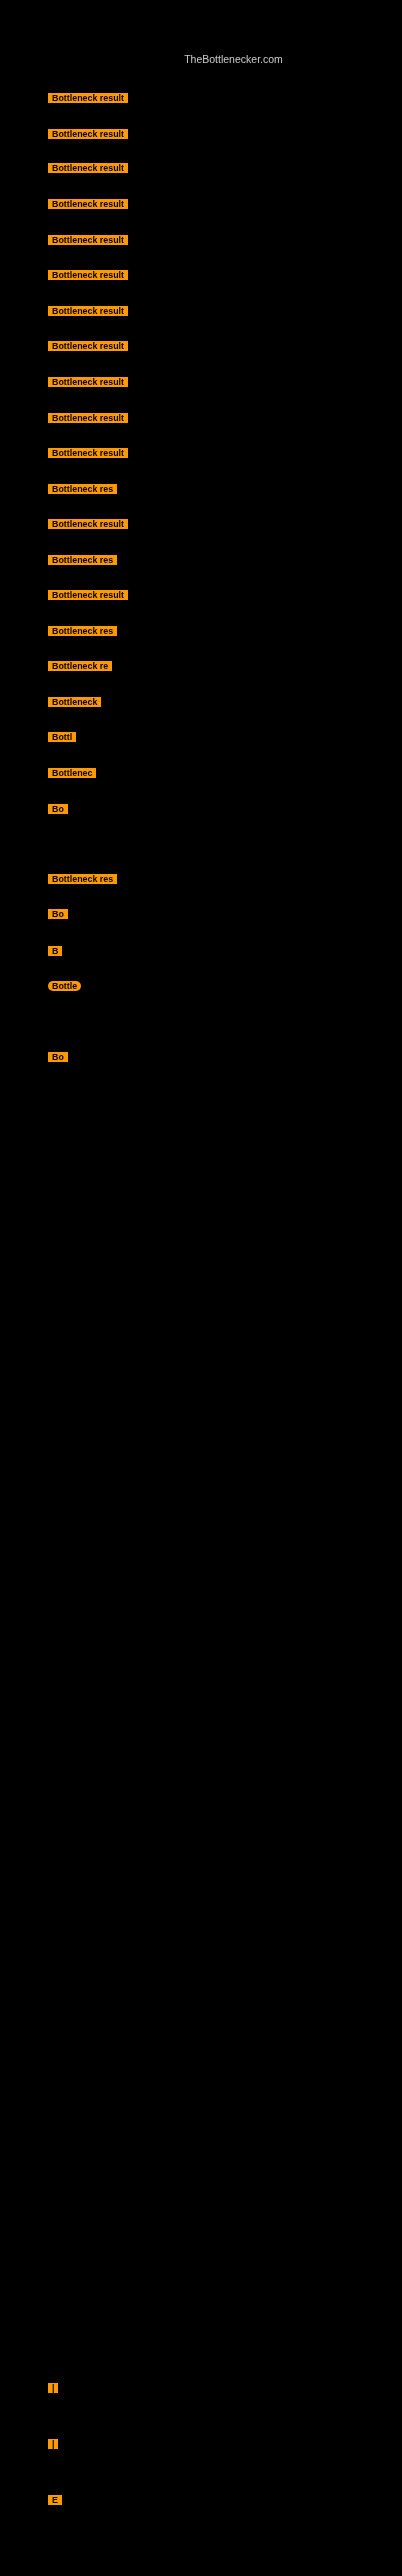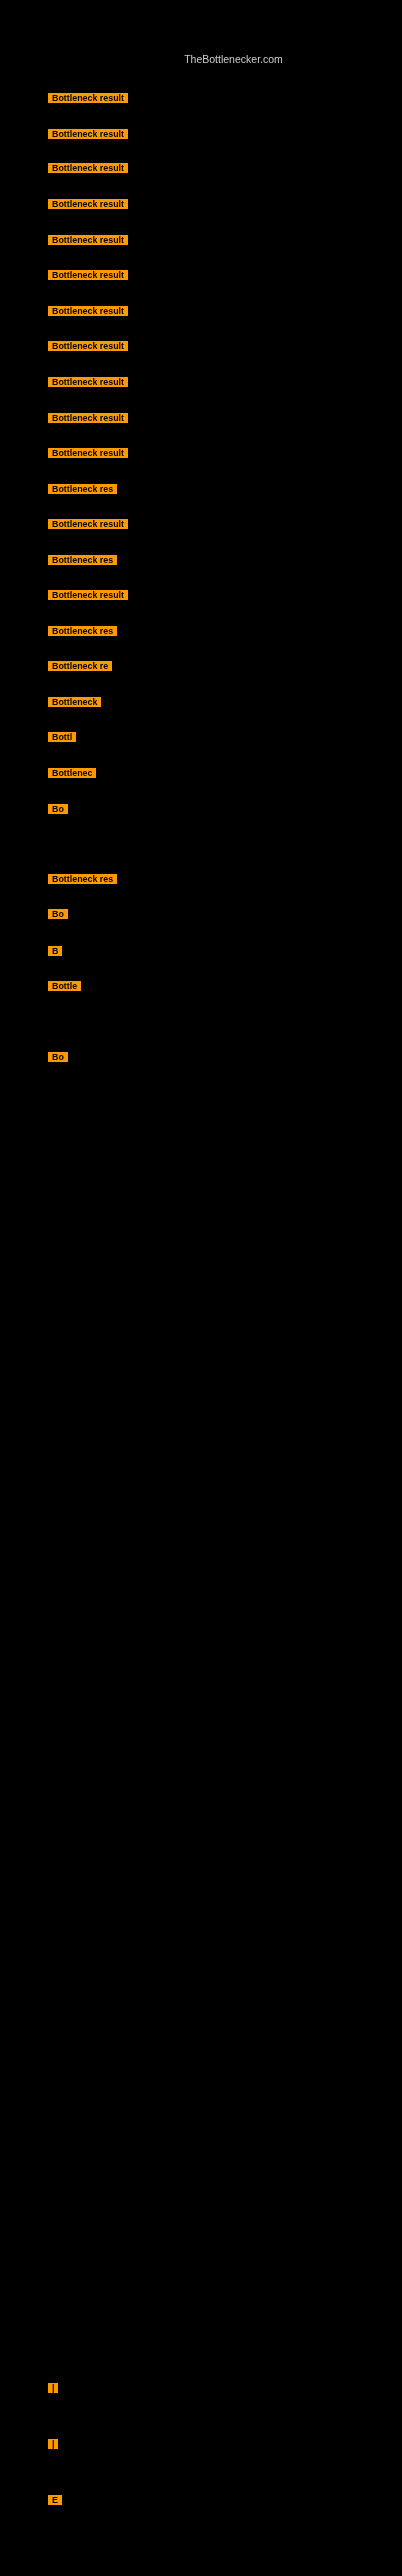--- a/index.html
+++ b/index.html
@@ -55,18 +55,18 @@
 <span class="bottleneck-badge" style="top: 542px; max-width: 89px;">Bottleneck result</span>
 <span class="bottleneck-badge" style="top: 578px; max-width: 74px;">Bottleneck res</span>
 <span class="bottleneck-badge" style="top: 613px; max-width: 68px;">Bottleneck re</span>
 <span class="bottleneck-badge" style="top: 649px; max-width: 61px;">Bottleneck</span>
 <span class="bottleneck-badge" style="top: 684px; max-width: 39px;">Bottl</span>
 <span class="bottleneck-badge" style="top: 720px; max-width: 58px;">Bottlenec</span>
 <span class="bottleneck-badge" style="top: 756px; max-width: 26px;">Bo</span>
 <span class="bottleneck-badge" style="top: 826px; max-width: 82px;">Bottleneck res</span>
 <span class="bottleneck-badge" style="top: 861px; max-width: 26px;">Bo</span>
 <span class="bottleneck-badge" style="top: 898px; max-width: 17.7px;">B</span>
-<span class="bottleneck-badge" style="top: 933px; max-width: 43px;">Bottle</span>
+<span class="bottleneck-badge" style="top: 933px; max-width: 43px; border-radius: 6px;">Bottle</span>
 <span class="bottleneck-badge" style="top: 1004px; max-width: 26px;">Bo</span>
 <span class="bottleneck-badge" style="top: 2335px; max-width: 14.5px;">|</span>
 <span class="bottleneck-badge" style="top: 2391px; max-width: 14.5px;">|</span>
 <span class="bottleneck-badge" style="top: 2447px; max-width: 16px;">E</span>
 
 
 </body></html>

